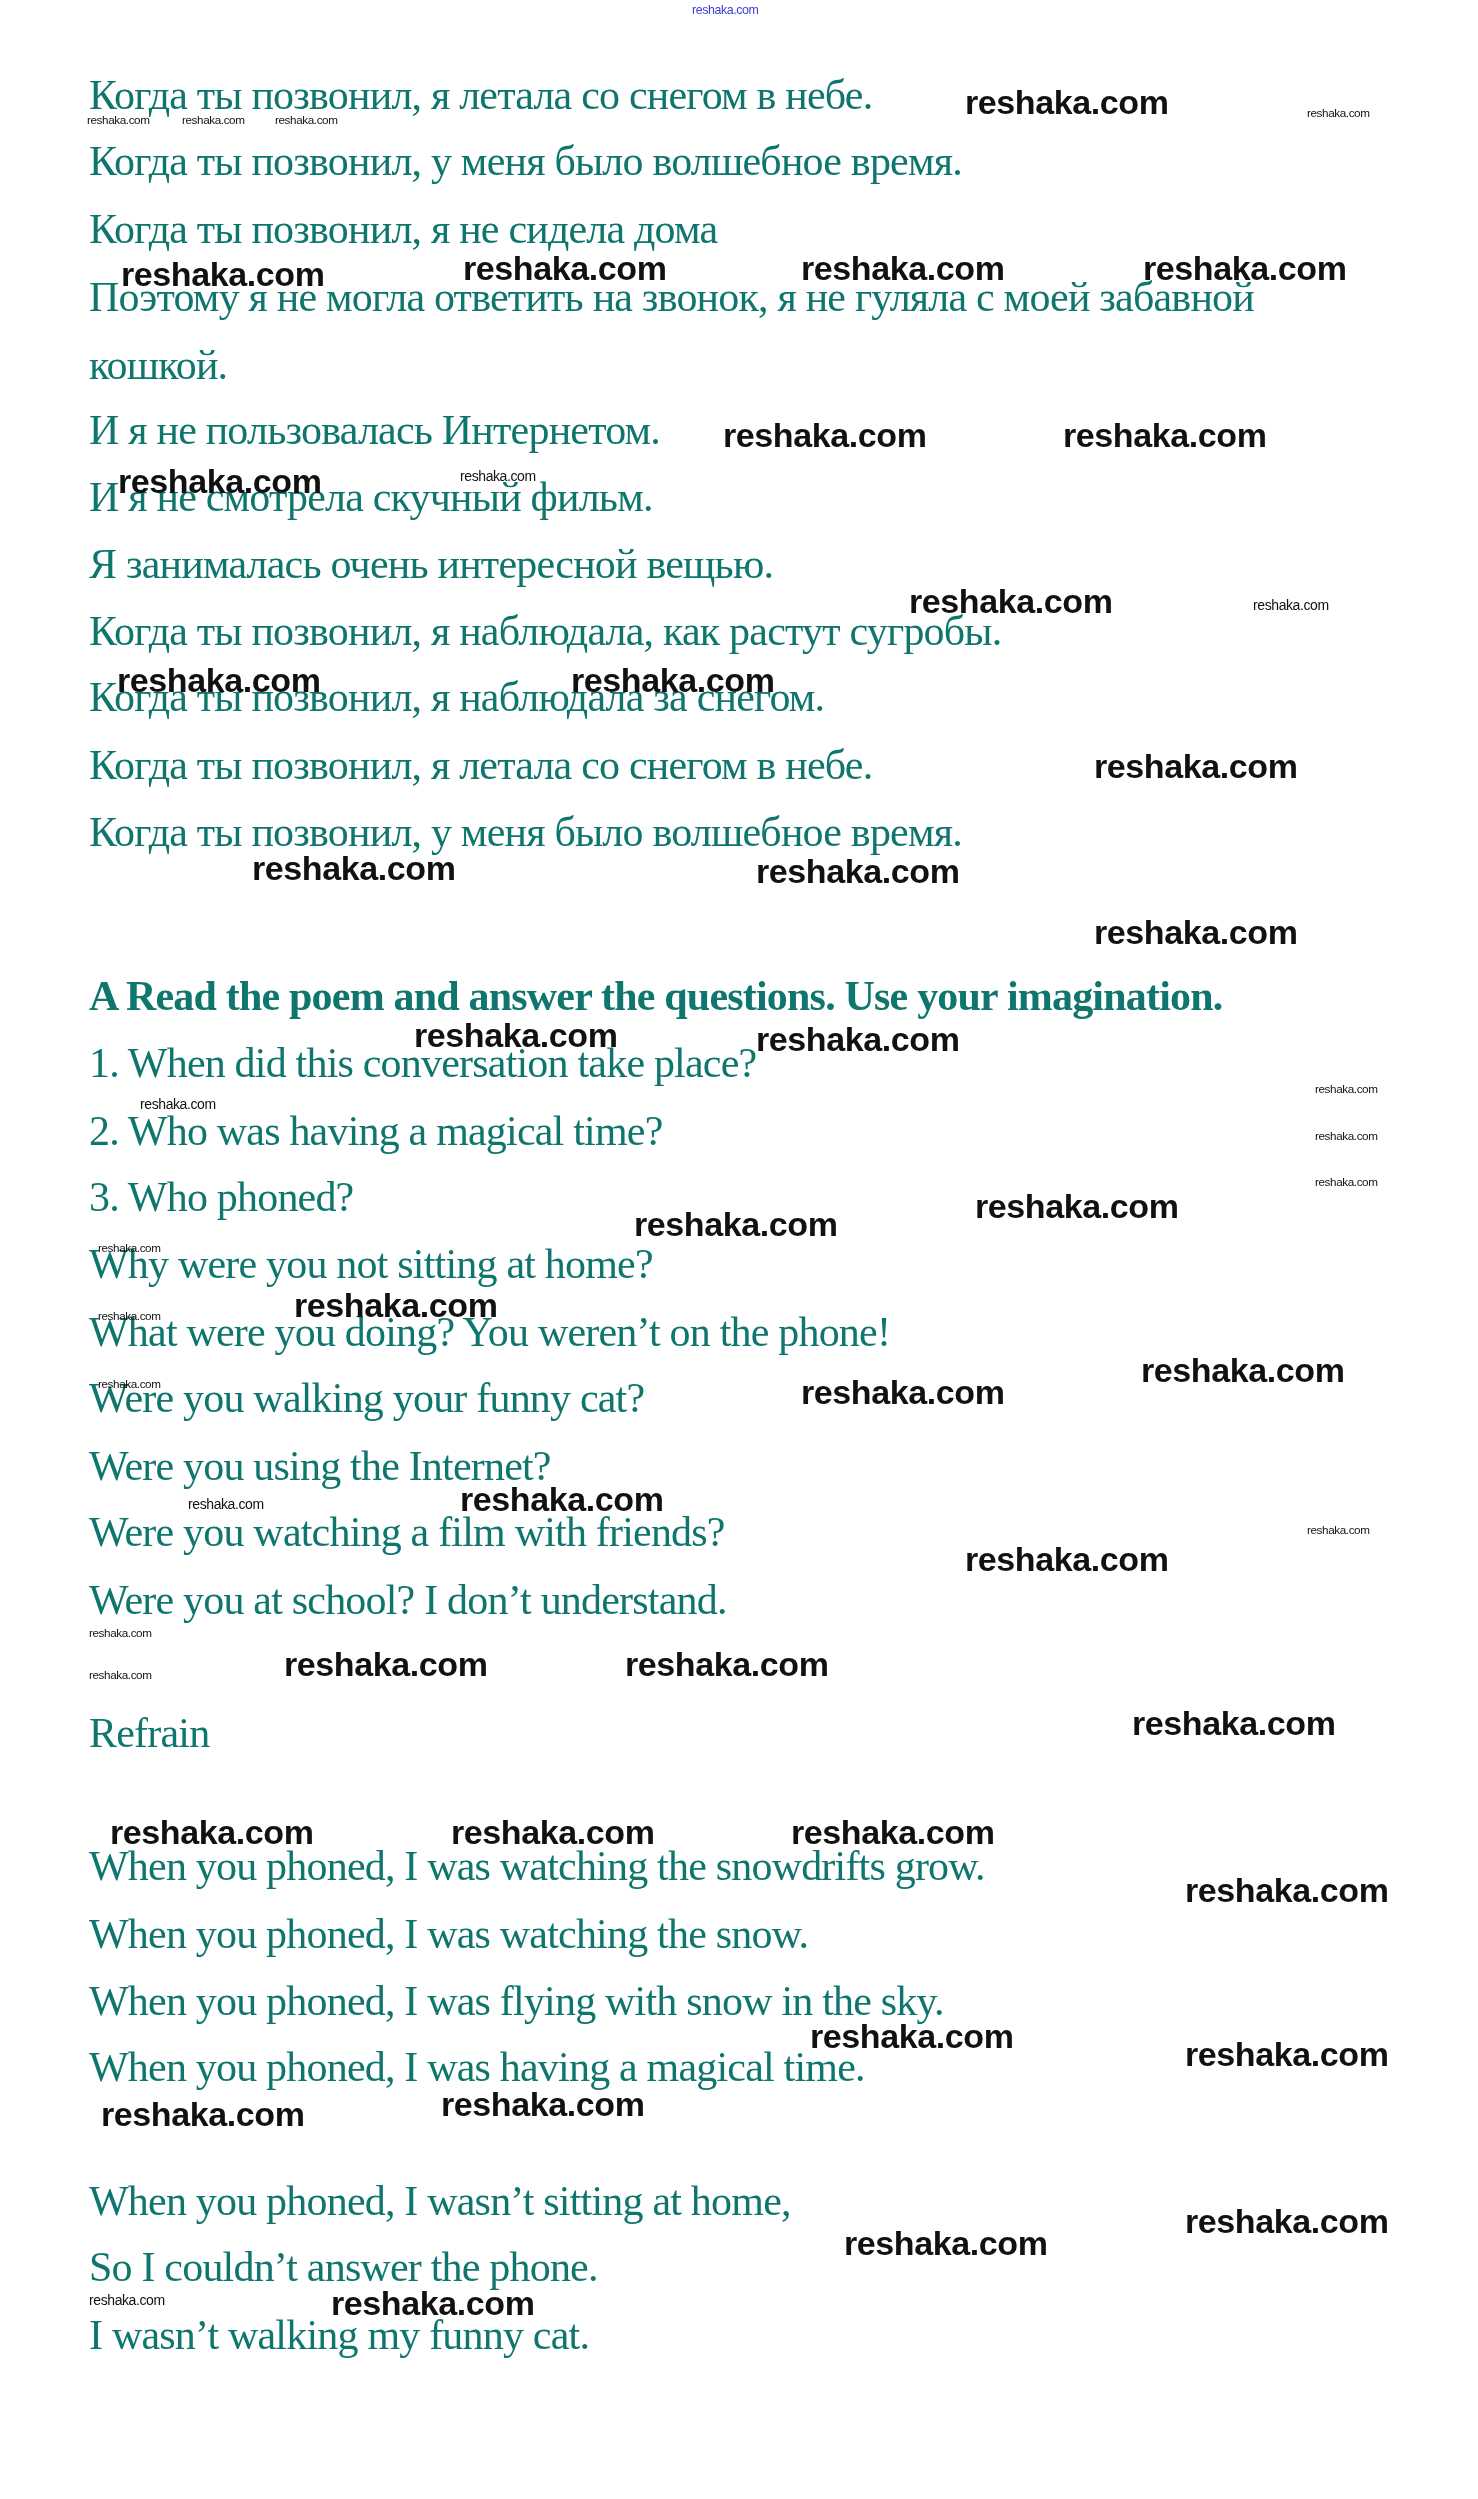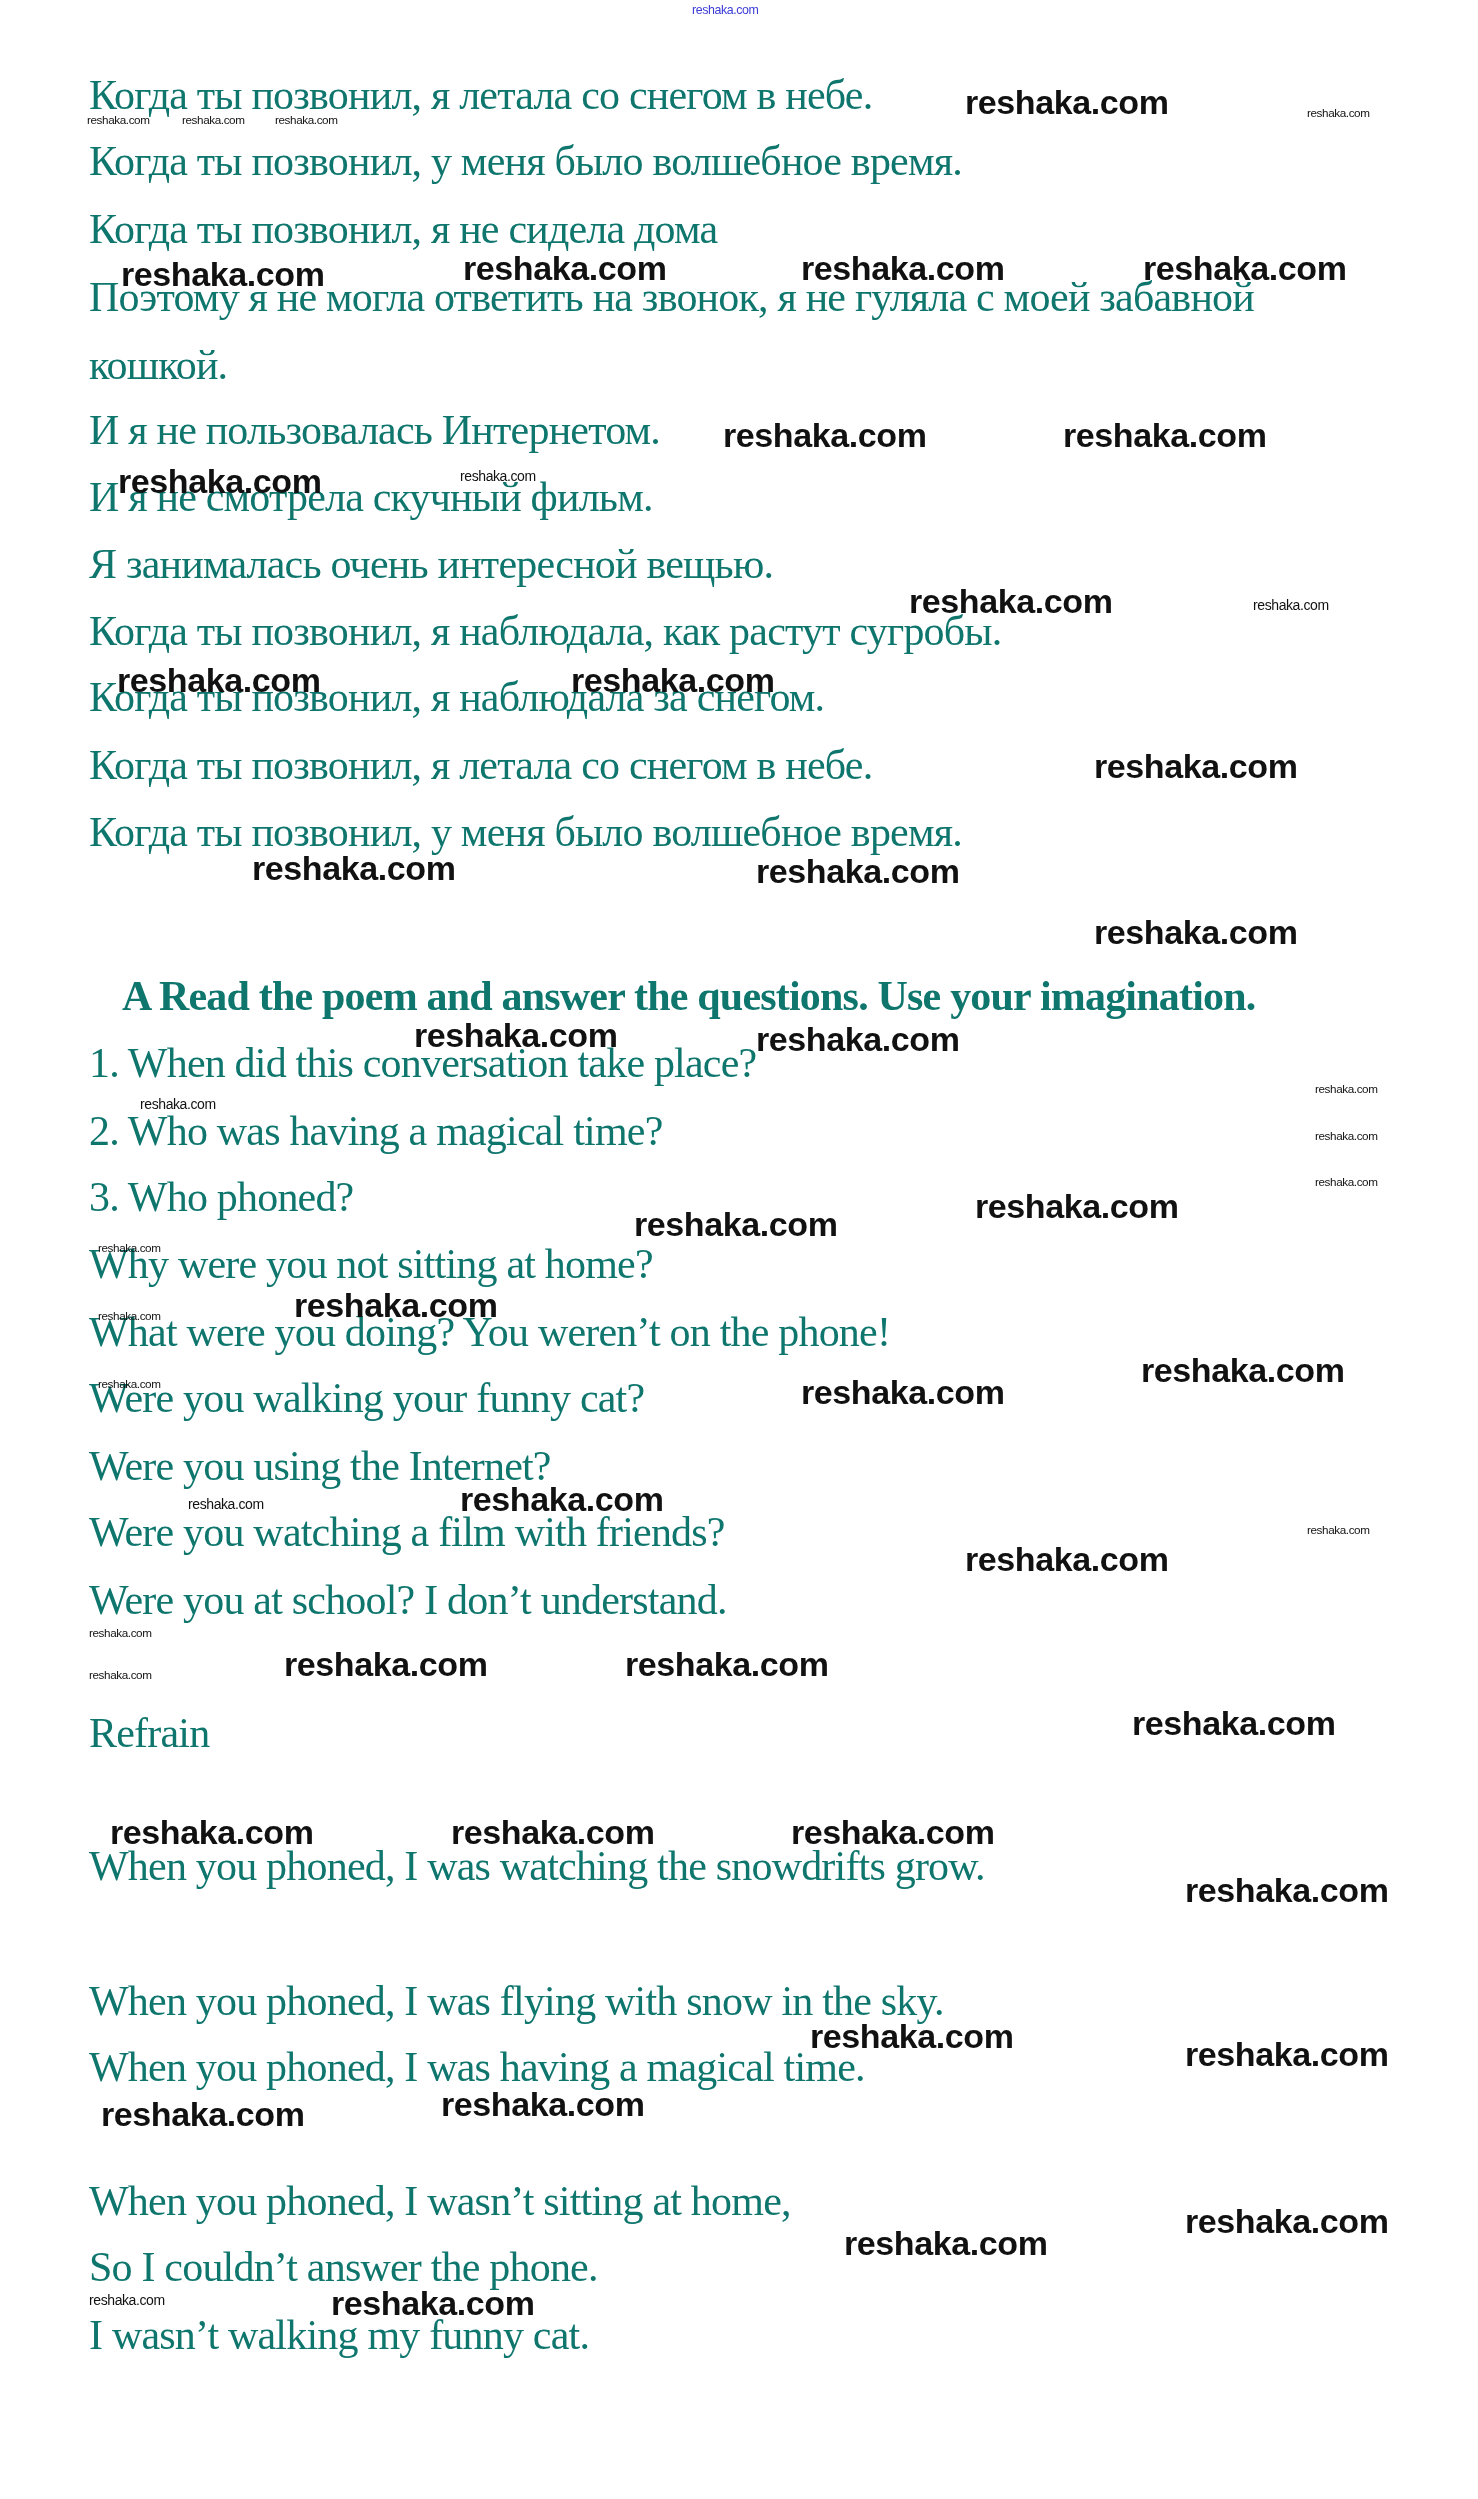--- a/index.html
+++ b/index.html
@@ -5,21 +5,21 @@
   html, body { margin: 0; padding: 0; background: #ffffff; }
   body { width: 1478px; height: 2500px; position: relative; overflow: hidden; }
   .page { position: absolute; left: 0; top: 0; width: 1478px; height: 2500px; background: #fff; }
   .line {
     position: absolute; left: 89px;
     font-family: "Liberation Serif", "DejaVu Serif", serif;
     font-size: 42px; line-height: 47px; color: #0f766e;
     white-space: nowrap; letter-spacing: -0.8px;
     transform-origin: left top;
   }
-  .heading { font-weight: bold; margin-left: 33px; }
+  .heading { font-weight: bold; }
   .wm {
     position: absolute;
     font-family: "Liberation Sans", "DejaVu Sans", sans-serif;
     color: #111; white-space: nowrap; letter-spacing: -0.4px;
   }
   .wm.big { font-size: 34px; line-height: 37px; font-weight: 600; }
   .wm.small { font-size: 11.7px; line-height: 14px; }
   .wm.mid { font-size: 14px; line-height: 15.5px; }
   .toplink {
     position: absolute; left: 692px; top: 3.1px;
@@ -56,20 +56,21 @@
   <div class="line" style="top:1241px">Why were you not sitting at home?</div>
   <div class="line" style="top:1309px">What were you doing? You weren’t on the phone!</div>
   <div class="line" style="top:1375px">Were you walking your funny cat?</div>
   <div class="line" style="top:1443px">Were you using the Internet?</div>
   <div class="line" style="top:1509px">Were you watching a film with friends?</div>
   <div class="line" style="top:1577px">Were you at school? I don’t understand.</div>
 
   <div class="line" style="top:1710px">Refrain</div>
 
   <div class="line" style="top:1843px">When you phoned, I was watching the snowdrifts grow.</div>
+  <div class="line" style="top:1911px">When you phoned, I was watching the snow.</div>
   <div class="line" style="top:1978px">When you phoned, I was flying with snow in the sky.</div>
   <div class="line" style="top:2044px">When you phoned, I was having a magical time.</div>
 
   <div class="line" style="top:2178px">When you phoned, I wasn’t sitting at home,</div>
   <div class="line" style="top:2244px">So I couldn’t answer the phone.</div>
   <div class="line" style="top:2312px">I wasn’t walking my funny cat.</div>
 
   <div class="wm big" style="left:965px;top:84px">reshaka.com</div>
   <div class="wm big" style="left:121px;top:256px">reshaka.com</div>
   <div class="wm big" style="left:463px;top:250px">reshaka.com</div>

